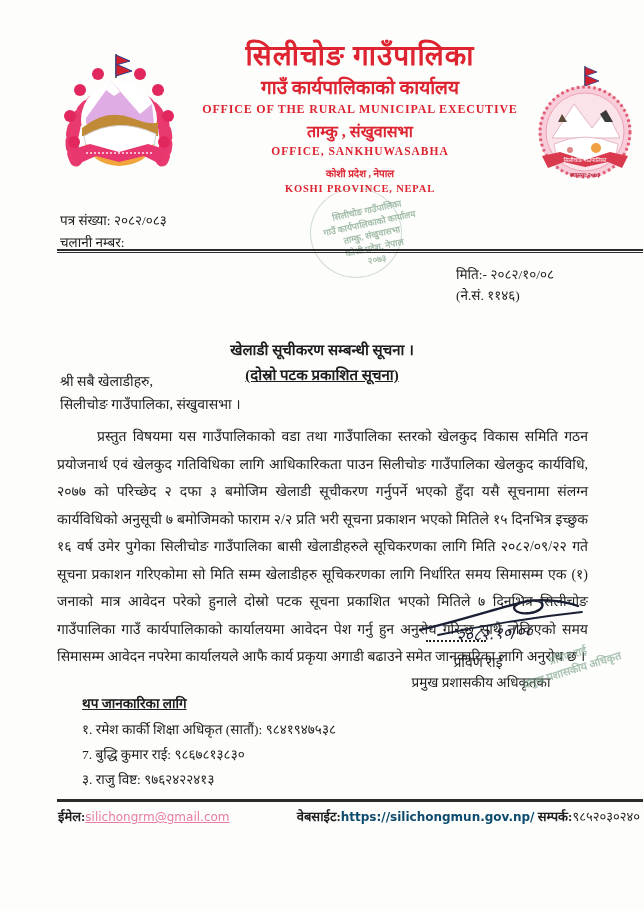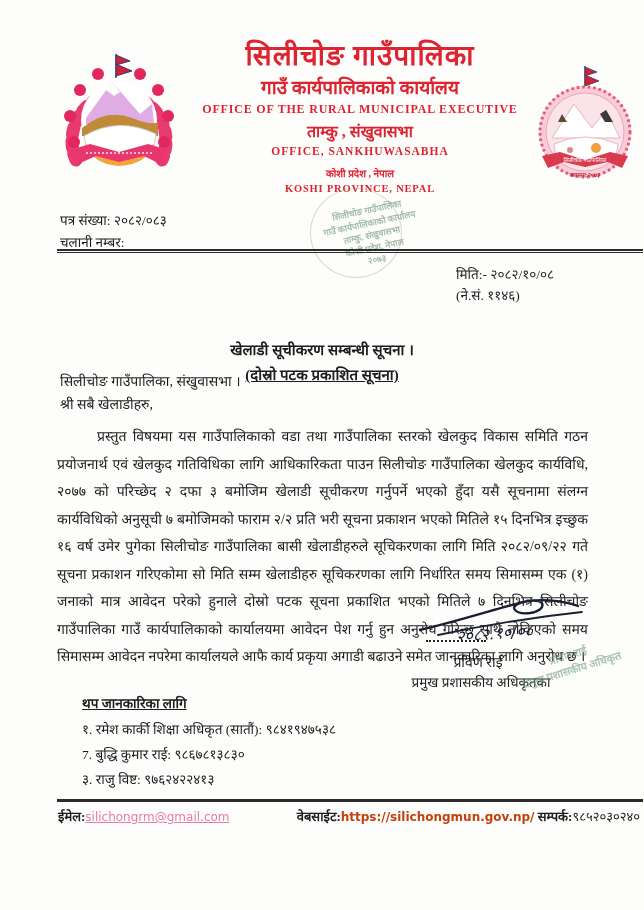--- a/index.html
+++ b/index.html
@@ -67,21 +67,21 @@
   .mi-0 { top:720px; } .mi-1 { top:745px; } .mi-2 { top:770px; }
 
   
   .fline { left:57px; top:799px; width:586px; height:3px;
            border-top:2px solid #2b2b2b; border-bottom:1px solid #2b2b2b; }
   .footer-row { left:58px; top:807px; width:582px; display:flex; justify-content:space-between;
                 font-size:13px; align-items:center; }
   .f-label { font-weight:bold; }
   .f-email { color:#e87ca3; text-decoration:underline; text-decoration-color:#e87ca3;
              font-family:"DejaVu Sans", sans-serif; font-size:12px; }
-  .f-url   { font-family:"DejaVu Sans", sans-serif; font-weight:600; font-size:12px; color:#c2410c; }
+  .f-url   { font-family:"DejaVu Sans", sans-serif; font-weight:600; font-size:12px; color:#0c4a6e; }
   .f-num   { font-size:13px; }
 
   
   .logo-left  { left:56px; top:52px; width:126px; height:128px; }
   .logo-right { left:534px; top:64px; width:102px; height:126px; }
 </style>
 </head>
 <body>
 
 <div id="page">
@@ -177,22 +177,22 @@
     </div>
     <div>(ने.सं. ११४६)</div>
   </div>
 
   <div class="abs subject">
     <div class="s1">खेलाडी सूचीकरण सम्बन्धी सूचना ।</div>
     <div class="s2">(दोस्रो पटक प्रकाशित सूचना)</div>
   </div>
 
   <div class="abs addressee">
+    <div>श्री सबै खेलाडीहरु,</div>
     <div>सिलीचोङ गाउँपालिका, संखुवासभा ।</div>
-    <div>श्री सबै खेलाडीहरु,</div>
   </div>
 
   <p class="abs body-par">प्रस्तुत विषयमा यस गाउँपालिकाको वडा तथा गाउँपालिका स्तरको खेलकुद विकास समिति गठन प्रयोजनार्थ एवं खेलकुद गतिविधिका लागि आधिकारिकता पाउन सिलीचोङ गाउँपालिका खेलकुद कार्यविधि, २०७७ को परिच्छेद २ दफा ३ बमोजिम खेलाडी सूचीकरण गर्नुपर्ने भएको हुँदा यसै सूचनामा संलग्न कार्यविधिको अनुसूची ७ बमोजिमको फाराम २/२ प्रति भरी सूचना प्रकाशन भएको मितिले १५ दिनभित्र इच्छुक १६ वर्ष उमेर पुगेका सिलीचोङ गाउँपालिका बासी खेलाडीहरुले सूचिकरणका लागि मिति २०८२/०९/२२ गते सूचना प्रकाशन गरिएकोमा सो मिति सम्म खेलाडीहरु सूचिकरणका लागि निर्धारित समय सिमासम्म एक (१) जनाको मात्र आवेदन परेको हुनाले दोस्रो पटक सूचना प्रकाशित भएको मितिले ७ दिनभित्र सिलीचोङ गाउँपालिका गाउँ कार्यपालिकाको कार्यालयमा आवेदन पेश गर्नु हुन अनुरोध गरिन्छ साथै तोकिएको समय सिमासम्म आवेदन नपरेमा कार्यालयले आफै कार्य प्रकृया अगाडी बढाउने समेत जानकारिका लागि अनुरोध छ ।</p>
 
   <div class="abs sig-group">
     <svg class="sig-ink" width="170" height="46" viewBox="0 0 170 46">
       <path d="M4,36 C40,28 96,10 112,7 C130,4 132,16 114,19 C100,21 92,13 104,9 C120,4 146,6 162,12" fill="none" stroke="#1a1f33" stroke-width="2.4" stroke-linecap="round"></path>
       <path d="M22,41 C70,31 128,22 166,18" fill="none" stroke="#1a1f33" stroke-width="1.8" stroke-linecap="round"></path>
     </svg>
     <div class="sig-dotline"></div>

